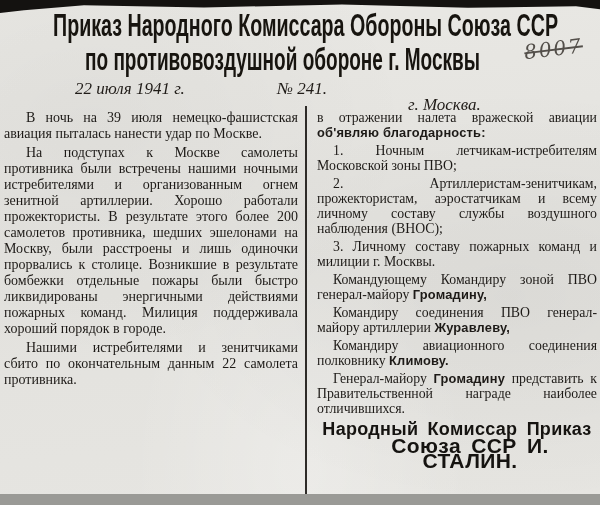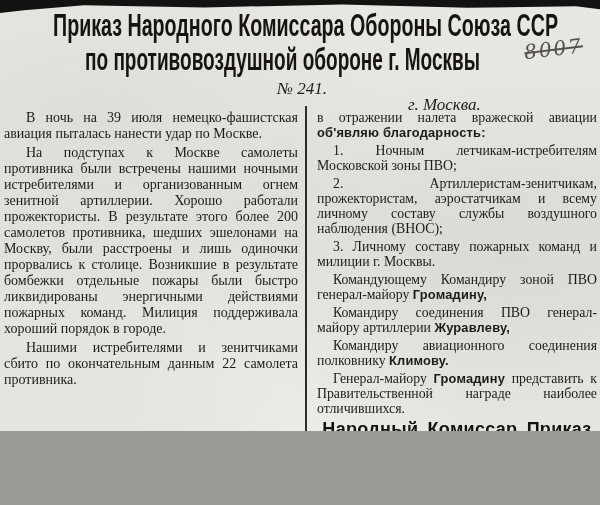--- a/index.html
+++ b/index.html
@@ -1,17 +1,17 @@
 <!DOCTYPE html>
 <html lang="ru"><head>
 <meta charset="utf-8">
 <style>
   html,body{margin:0;padding:0;background:#9a9a96;}
   .page{
-    position:relative;width:600px;height:431px;overflow:hidden;
+    position:relative;width:600px;height:494px;overflow:hidden;
     background:
       radial-gradient(ellipse at 15% 25%, rgba(0,0,0,0.035), transparent 45%),
       radial-gradient(ellipse at 85% 60%, rgba(0,0,0,0.04), transparent 50%),
       radial-gradient(ellipse at 50% 95%, rgba(255,255,255,0.25), transparent 40%),
       linear-gradient(175deg,#e9e8e4 0%,#e3e2de 55%,#e6e5e1 100%);
     font-family:"Liberation Serif",serif;color:#1d1a17;
   }
   .top-band{
     position:absolute;top:0;left:0;width:600px;height:13px;background:#141210;
     clip-path:polygon(0 0,100% 0,100% 72%,96% 48%,78% 60%,57% 34%,34% 58%,14% 40%,4% 78%,0 100%);
@@ -51,20 +51,21 @@
   <div class="top-band"></div>
 
   <svg class="title-svg" width="600" height="78">
     <text x="53" y="36" font-size="31" textLength="505" lengthAdjust="spacingAndGlyphs">Приказ Народного Комиссара Обороны Союза ССР</text>
     <text x="85" y="70" font-size="31" textLength="395" lengthAdjust="spacingAndGlyphs">по противовоздушной обороне г. Москвы</text>
   </svg>
 
   <div class="handwriting">8007</div>
 
   <div class="dateline">
+    <span class="dl-date">22 июля 1941 г.</span>
     <span class="dl-num">№ 241.</span>
     <span class="dl-place">г. Москва.</span>
   </div>
 
   <div class="divider"></div>
 
   <div class="col col-left">
     <p>В ночь на 39 июля немецко-фашистская авиация пыталась нанести удар по Москве.</p>
     <p>На подступах к Москве самолеты противника были встречены нашими ночными истребителями и организованным огнем зенитной артиллерии. Хорошо работали прожектористы. В результате этого более 200 самолетов противника, шедших эшелонами на Москву, были расстроены и лишь одиночки прорвались к столице. Возникшие в результате бомбежки отдельные пожары были быстро ликвидированы энергичными действиями пожарных команд. Милиция поддерживала хороший порядок в городе.</p>
     <p>Нашими истребителями и зенитчиками сбито по окончательным данным 22 самолета противника.</p>

